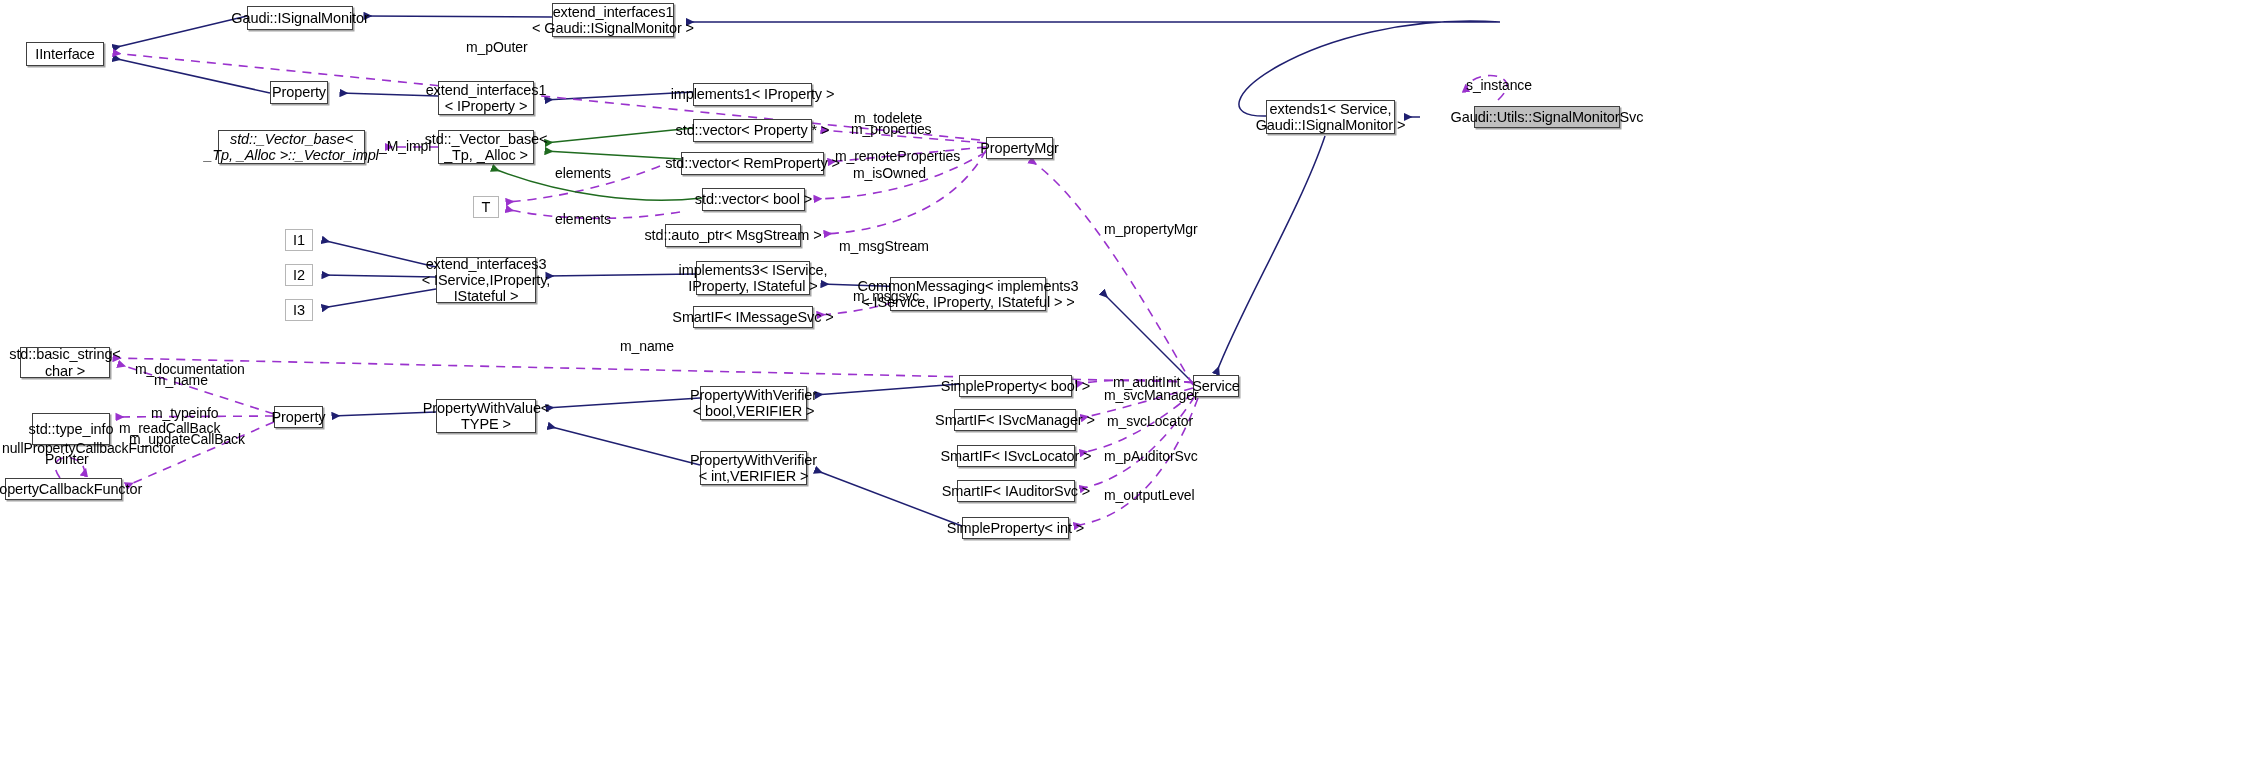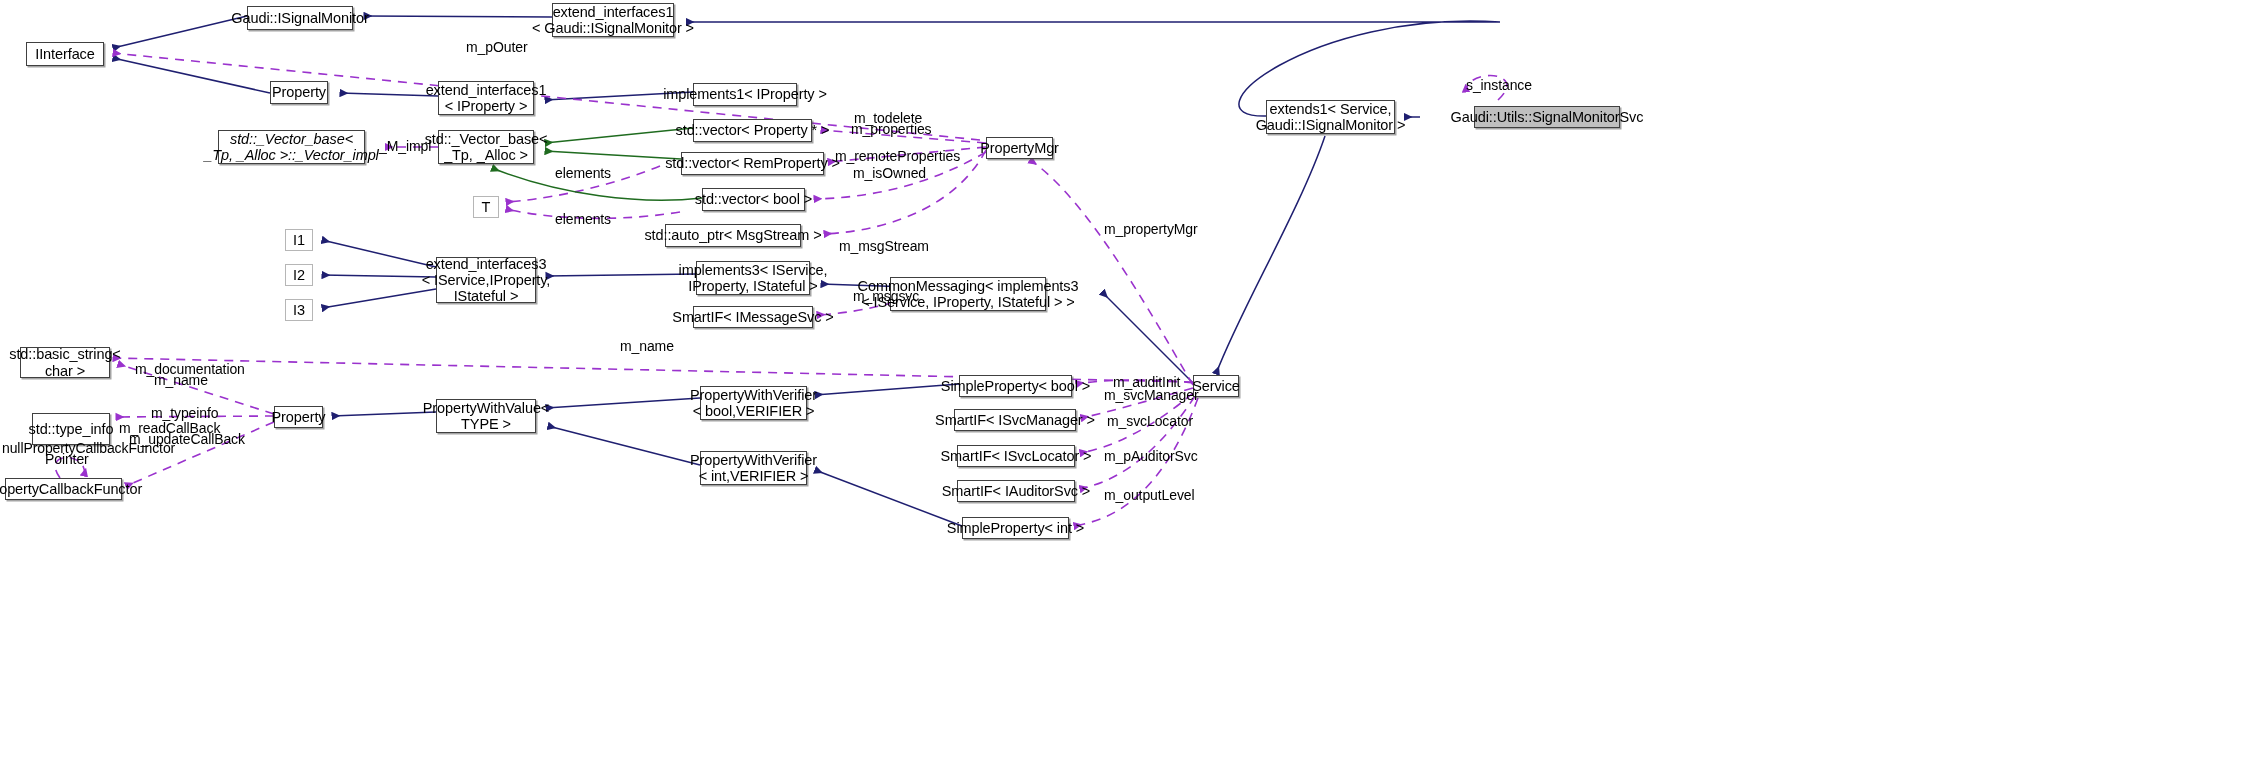--- a/index.html
+++ b/index.html
@@ -127,21 +127,21 @@
   </svg>
 
   <div id="nodes-layer">
       <div class="node" style="left: 26px; top: 42px; width: 78px; height: 24px;">IInterface</div>
       <div class="node" style="left: 247px; top: 6px; width: 106px; height: 24px;">Gaudi::ISignalMonitor</div>
       <div class="node" style="left: 552px; top: 3px; width: 122px; height: 34px;">extend_interfaces1
 &lt; Gaudi::ISignalMonitor &gt;</div>
       <div class="node" style="left: 270px; top: 81px; width: 58px; height: 23px;">Property</div>
       <div class="node" style="left: 438px; top: 81px; width: 96px; height: 34px;">extend_interfaces1
 &lt; IProperty &gt;</div>
-      <div class="node" style="left: 693px; top: 83px; width: 104px; height: 23px;">implements1&lt; IProperty &gt;</div>
+      <div class="node" style="left: 693px; top: 83px; width: 119px; height: 23px;">implements1&lt; IProperty &gt;</div>
       <div class="node" style="left: 218px; top: 130px; width: 147px; height: 34px; font-style: italic;">std::_Vector_base&lt;
 _Tp, _Alloc &gt;::_Vector_impl</div>
       <div class="node" style="left: 438px; top: 130px; width: 96px; height: 34px;">std::_Vector_base&lt;
 _Tp, _Alloc &gt;</div>
       <div class="node" style="left: 693px; top: 119px; width: 119px; height: 23px;">std::vector&lt; Property * &gt;</div>
       <div class="node" style="left: 681px; top: 152px; width: 143px; height: 23px;">std::vector&lt; RemProperty &gt;</div>
       <div class="node" style="left: 702px; top: 188px; width: 103px; height: 23px;">std::vector&lt; bool &gt;</div>
       <div class="node thin" style="left: 473px; top: 196px; width: 26px; height: 22px;">T</div>
       <div class="node" style="left: 665px; top: 224px; width: 136px; height: 23px; text-align: right;">std::auto_ptr&lt; MsgStream &gt;</div>
       <div class="node thin" style="left: 285px; top: 229px; width: 28px; height: 22px;">I1</div>

